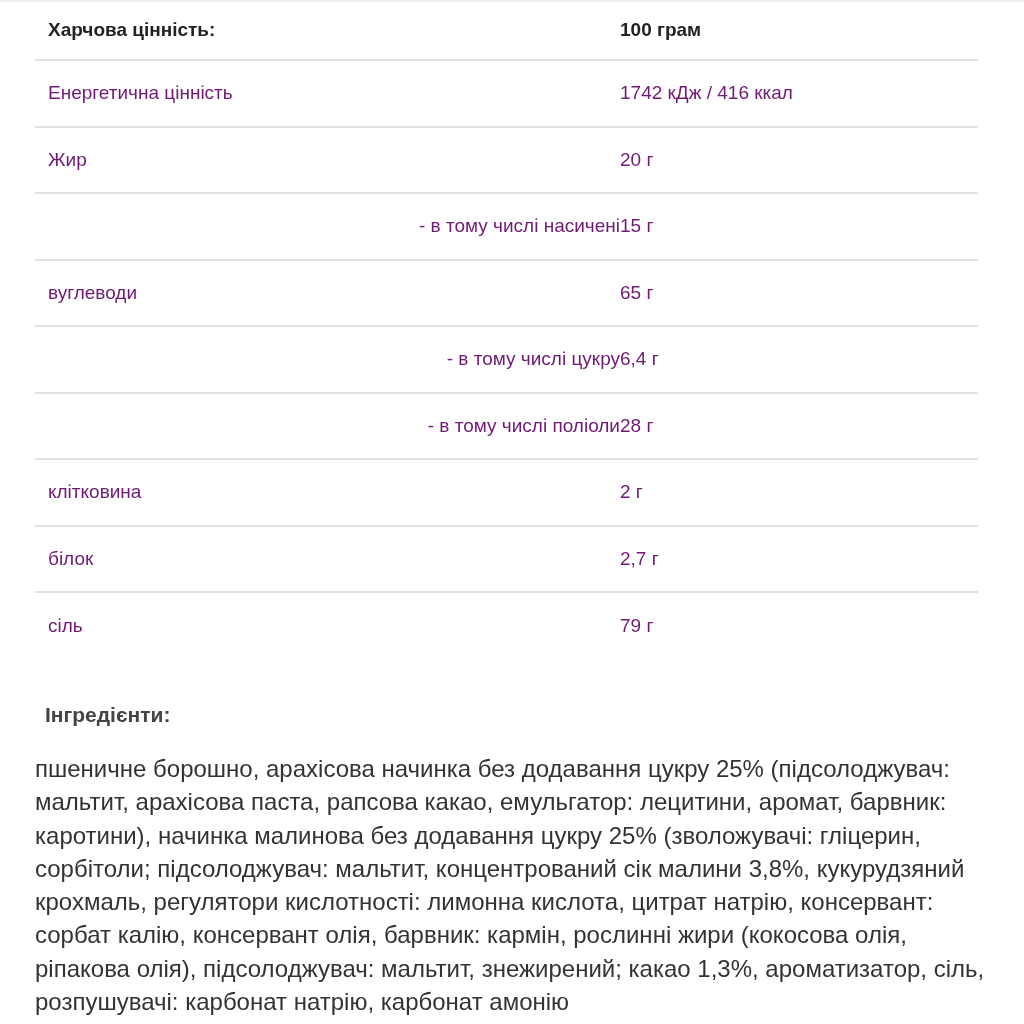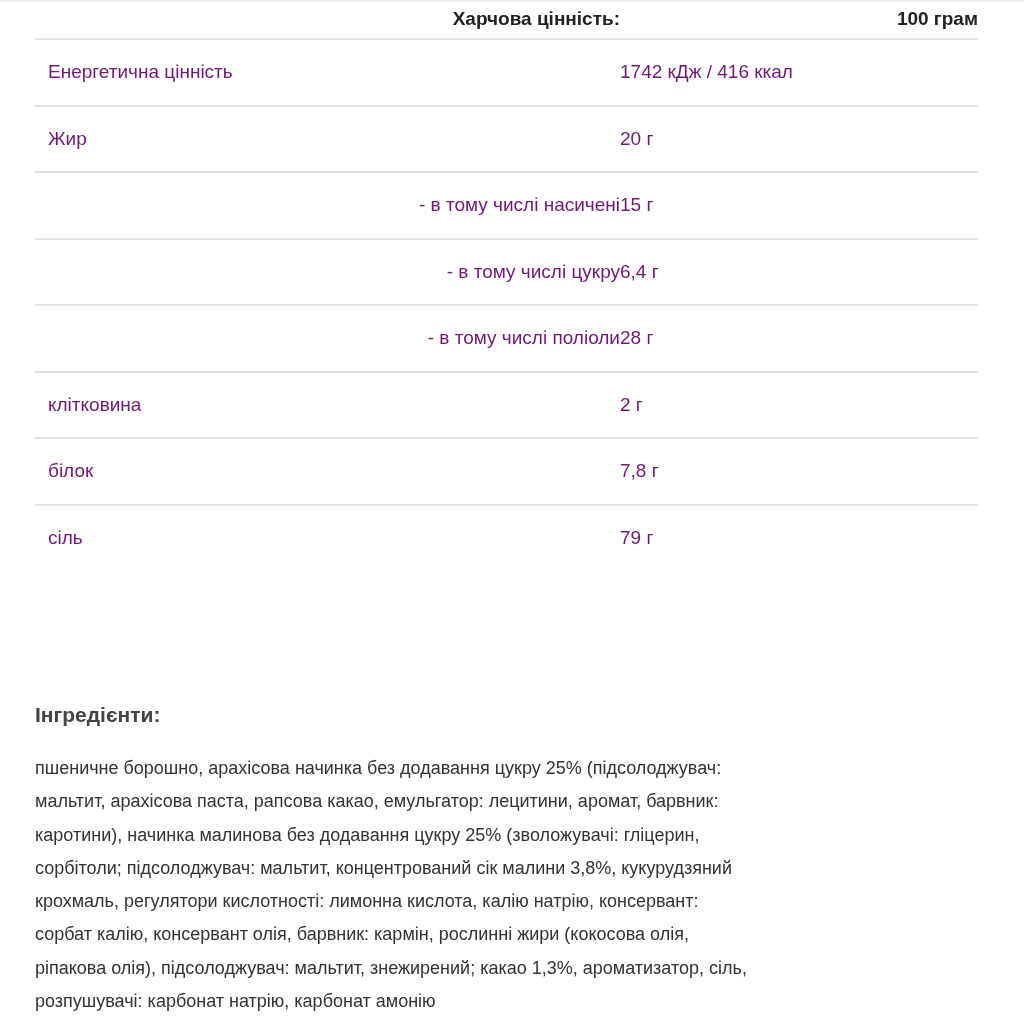--- a/index.html
+++ b/index.html
@@ -11,34 +11,34 @@
     position: absolute; left: 0; top: 0; width: 1024px; height: 2px; background: #f0f0f0;
   }
   .nutrition-table {
     position: absolute; left: 35px; top: 0; width: 943px;
     border-collapse: collapse;
   }
   .nutrition-table td {
     font-size: 19px; color: #701a75; padding: 0; vertical-align: middle;
   }
   .nutrition-table tr { height: 66.5px; border-bottom: 2px solid #e2e2e2; }
-  .nutrition-table tr.header-row { height: 39px; text-align: right; }
+  .nutrition-table tr.header-row { height: 60px; }
   .nutrition-table tr.header-row td { font-weight: bold; color: #222222; }
   .nutrition-table tr.last-row { border-bottom: none; }
   .nutrition-table td.label { width: 530px; padding-left: 13px; }
   .nutrition-table td.value { padding-left: 0; }
   .nutrition-table tr.sub td.label { padding-left: 55px; text-align: right; }
 
   .ingredients-heading {
-    position: absolute; left: 35px; top: 703px;
+    position: absolute; left: 45px; top: 703px;
     font-size: 21px; font-weight: bold; color: #444444; margin: 0;
   }
   .ingredients-text {
     position: absolute; left: 35px; top: 752px; width: 960px;
-    font-size: 18px; line-height: 33.3px; color: #333333; margin: 0;
+    font-size: 24px; line-height: 33.3px; color: #333333; margin: 0;
   }
   .ingredients-text span { display: block; white-space: nowrap; }
 </style>
 </head>
 <body>
 
 <div class="top-line"></div>
 
 <table class="nutrition-table">
   <tbody>
@@ -51,47 +51,51 @@
       <td class="value">1742 кДж / 416 ккал</td>
     </tr>
     <tr>
       <td class="label">Жир</td>
       <td class="value">20 г</td>
     </tr>
     <tr class="sub">
       <td class="label">- в тому числі насичені</td>
       <td class="value">15 г</td>
     </tr>
+    <tr>
+      <td class="label">вуглеводи</td>
+      <td class="value">65 г</td>
+    </tr>
     <tr class="sub">
       <td class="label">- в тому числі цукру</td>
       <td class="value">6,4 г</td>
     </tr>
     <tr class="sub">
       <td class="label">- в тому числі поліоли</td>
       <td class="value">28 г</td>
     </tr>
     <tr>
       <td class="label">клітковина</td>
       <td class="value">2 г</td>
     </tr>
     <tr>
       <td class="label">білок</td>
-      <td class="value">7,8 г</td>
+      <td class="value">2,7 г</td>
     </tr>
     <tr class="last-row">
       <td class="label">сіль</td>
       <td class="value">79 г</td>
     </tr>
   </tbody>
 </table>
 
 <h3 class="ingredients-heading">Інгредієнти:</h3>
 
 <p class="ingredients-text">
   <span>пшеничне борошно, арахісова начинка без додавання цукру 25% (підсолоджувач:</span>
   <span>мальтит, арахісова паста, рапсова какао, емульгатор: лецитини, аромат, барвник:</span>
   <span>каротини), начинка малинова без додавання цукру 25% (зволожувачі: гліцерин,</span>
   <span>сорбітоли; підсолоджувач: мальтит, концентрований сік малини 3,8%, кукурудзяний</span>
-  <span>крохмаль, регулятори кислотності: лимонна кислота, калію натрію, консервант:</span>
+  <span>крохмаль, регулятори кислотності: лимонна кислота, цитрат натрію, консервант:</span>
   <span>сорбат калію, консервант олія, барвник: кармін, рослинні жири (кокосова олія,</span>
   <span>ріпакова олія), підсолоджувач: мальтит, знежирений; какао 1,3%, ароматизатор, сіль,</span>
   <span>розпушувачі: карбонат натрію, карбонат амонію</span>
 </p>
 
 </body></html>

